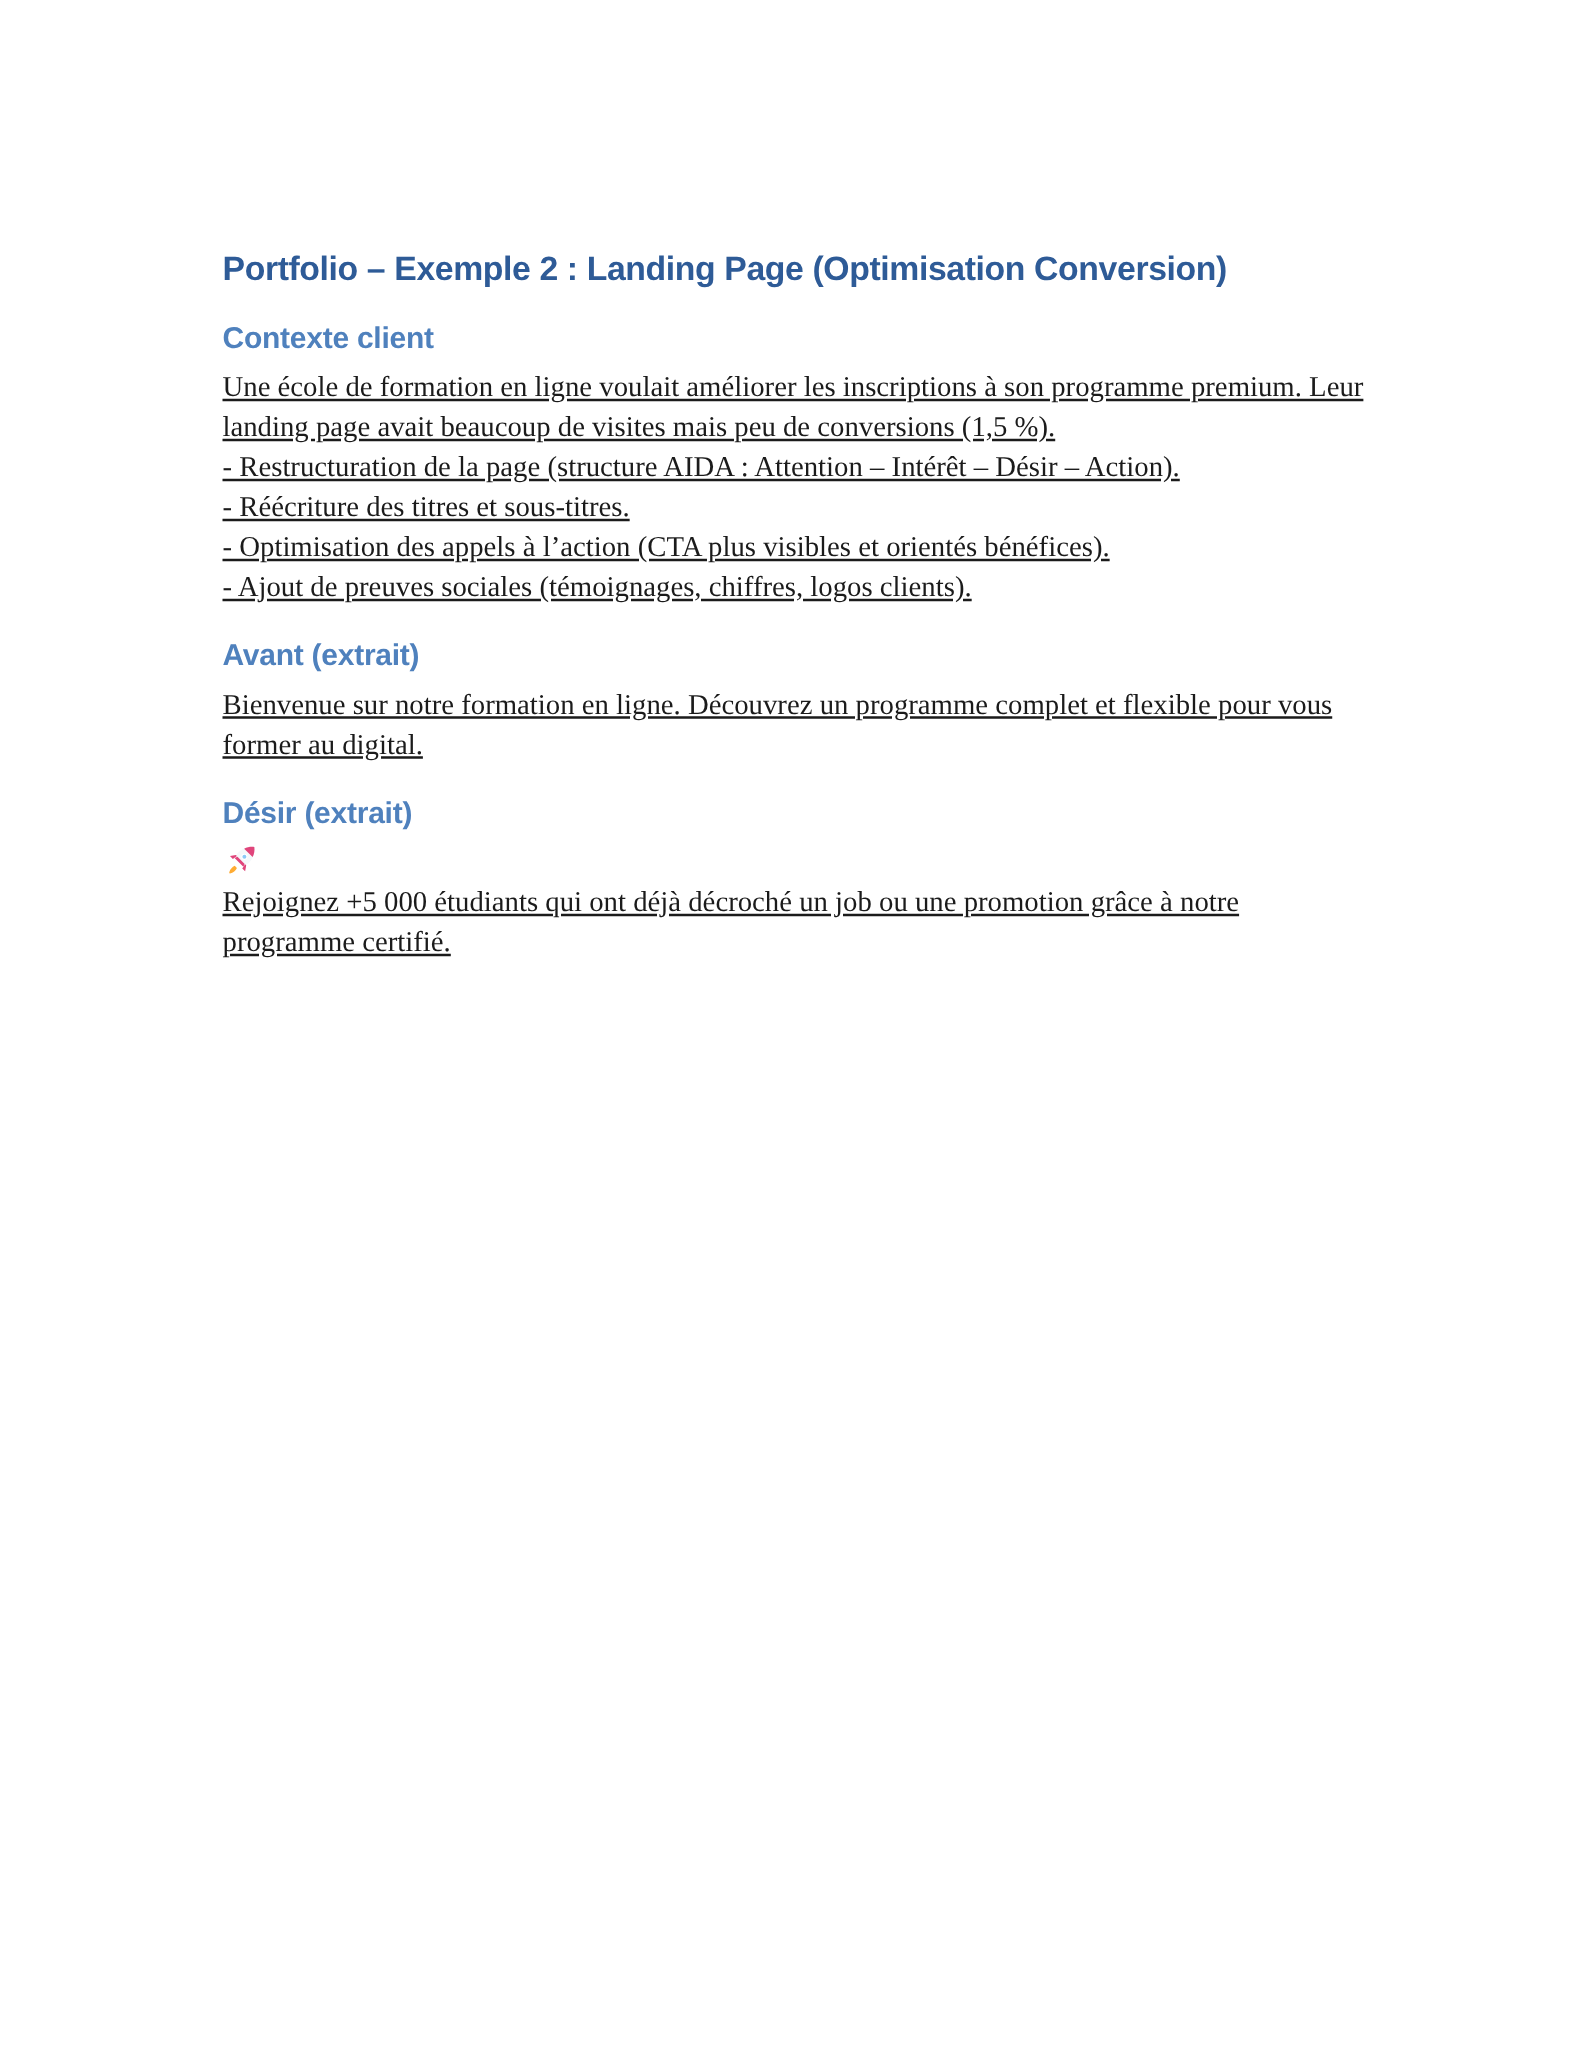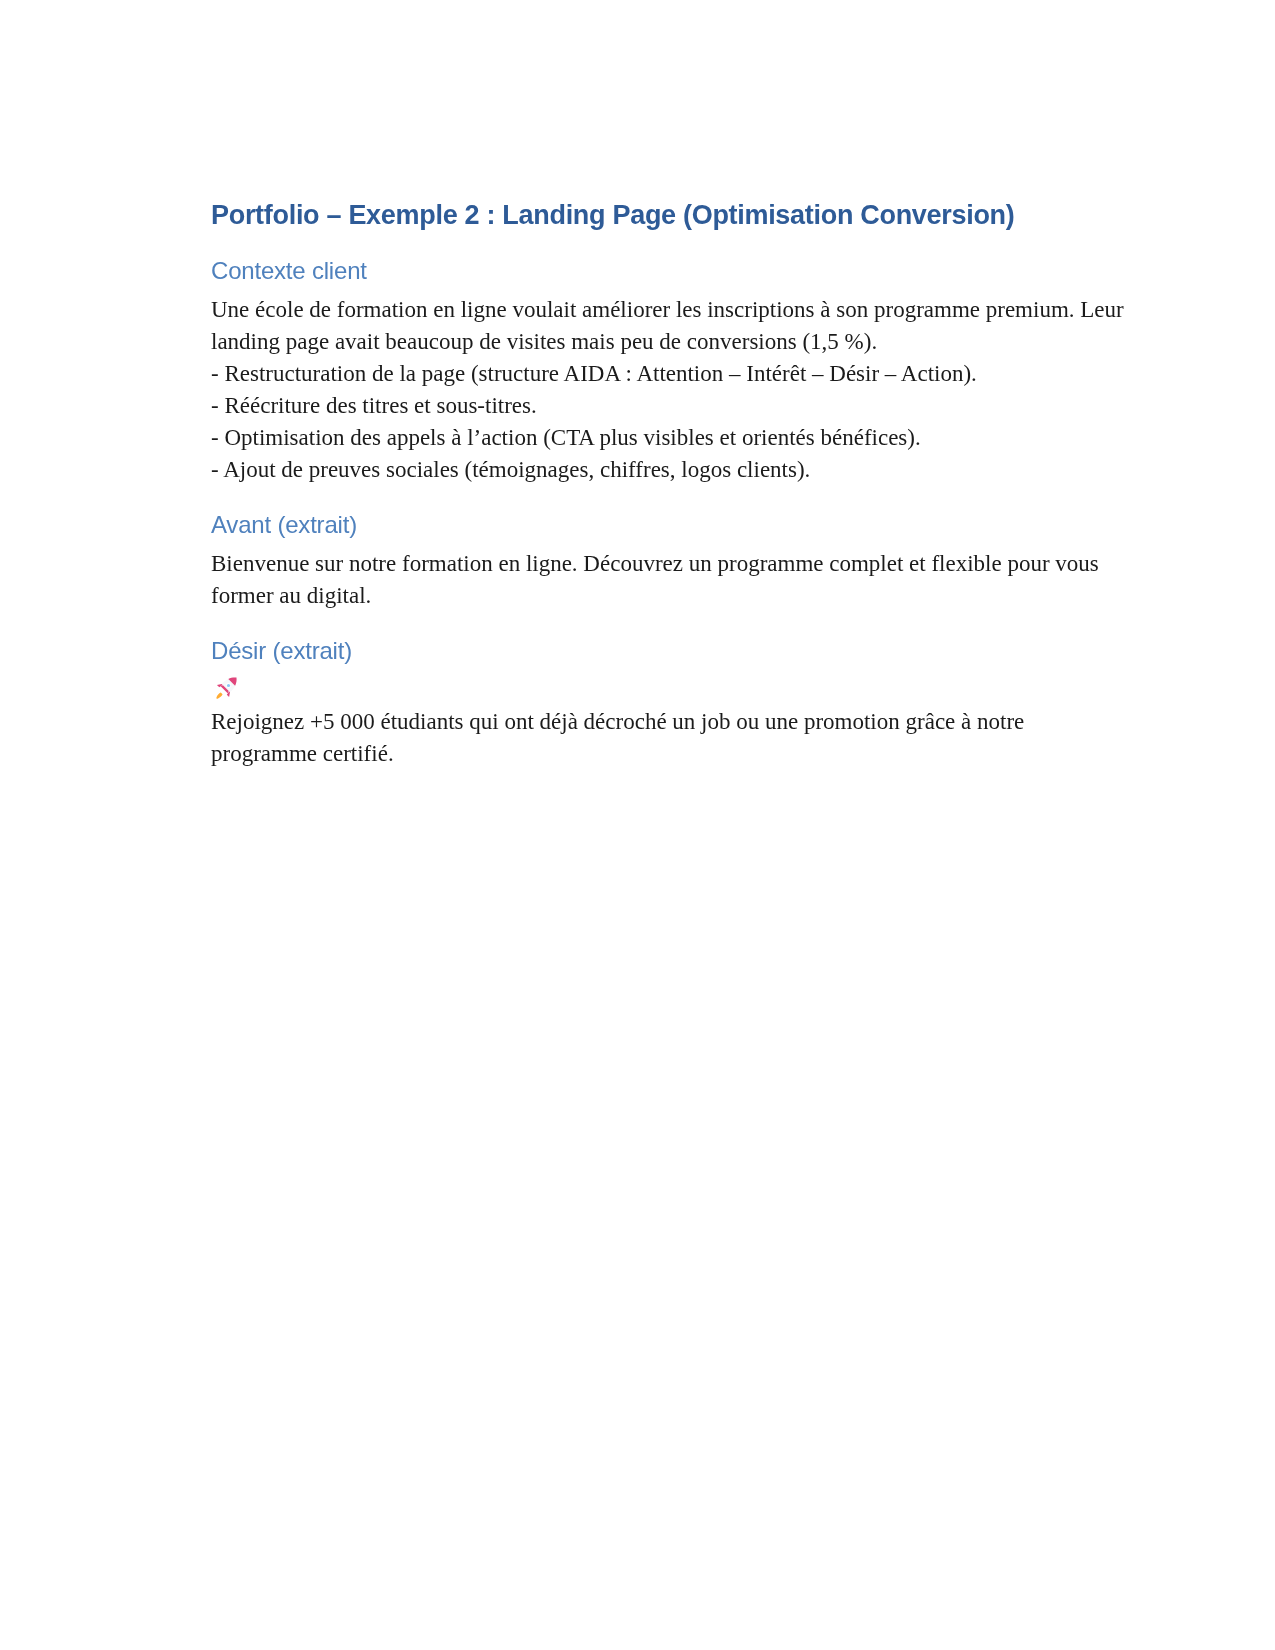--- a/index.html
+++ b/index.html
@@ -3,44 +3,45 @@
 <meta charset="utf-8">
 <style>
   * { margin:0; padding:0; box-sizing:border-box; }
   html, body { background:#ffffff; }
   body {
     width:1275px; height:1650px; position:relative; overflow:hidden;
     font-family:"Liberation Serif", serif;
     color:#1b1b1b;
   }
   .page-content {
-    position:absolute; left:178px; top:198px; width:924px;margin-left:33px;
+    position:absolute; left:178px; top:198px; width:924px;
   }
   .doc-title {
     font-family:"Liberation Sans", sans-serif;
     font-weight:bold;
     font-size:27px;
     line-height:34px;
     letter-spacing:-0.3px;
     color:#2e5b97;
   }
   .doc-section h2 {
     font-family:"Liberation Sans", sans-serif;
-    font-weight:normal;
+    font-weight:bold;
     font-size:24px;
     line-height:30px;
     letter-spacing:-0.2px;
     color:#4f81bd;
     margin-top:24px;
     margin-bottom:8px;
   }
   .doc-section p {
     font-size:23px;
     line-height:32px;
     color:#1b1b1b;
+    text-decoration:underline;
   }
   .emoji {
     display:inline-block;
     width:26px; height:26px;
     vertical-align:-4px;
     position:relative;
     margin:0 2px;
   }
   .emoji svg { width:100%; height:100%; display:block; }
   .sr {

